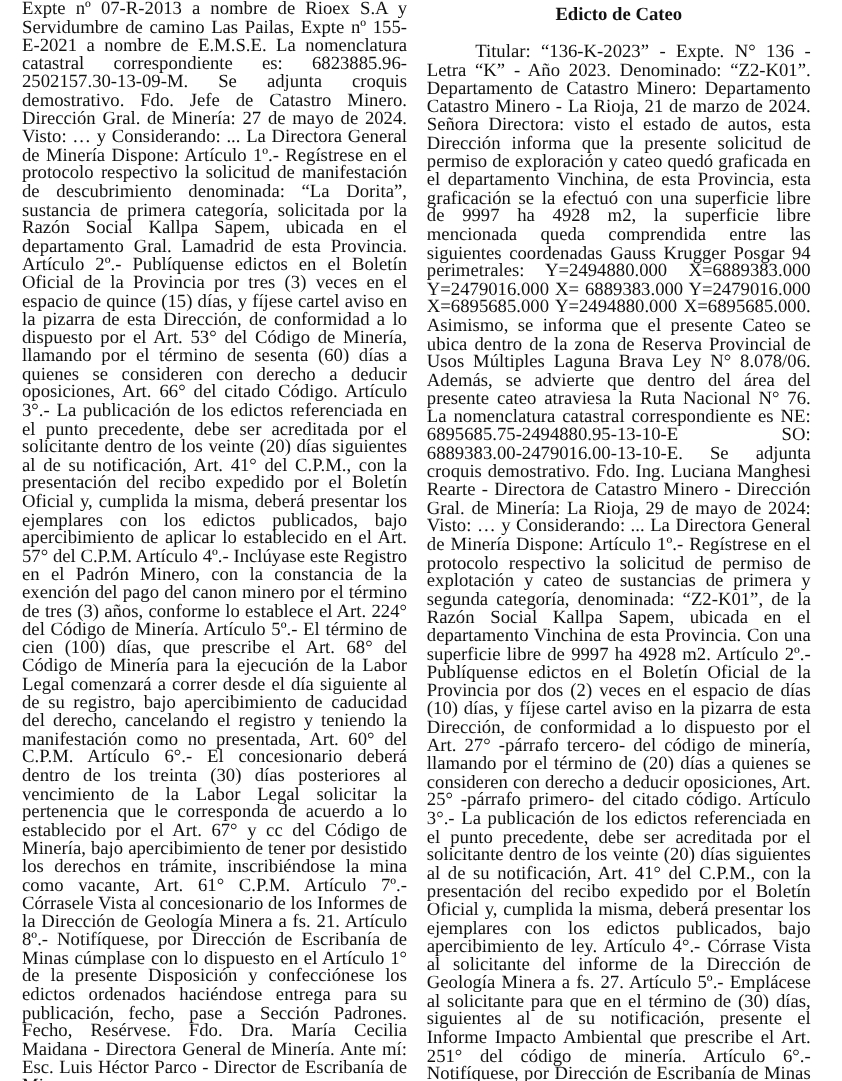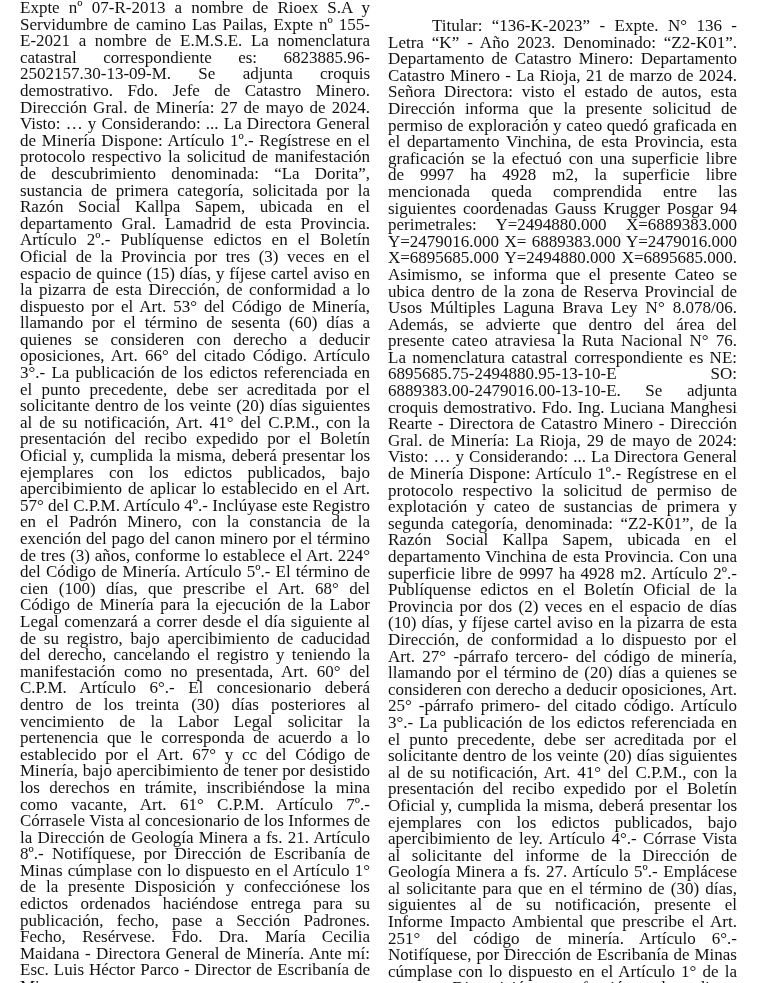--- a/index.html
+++ b/index.html
@@ -30,19 +30,20 @@
 <div class="col col-left">
   <p>Expte nº 07-R-2013 a nombre de Rioex S.A y Servidumbre de camino Las Pailas, Expte nº 155-E-2021 a nombre de E.M.S.E. La nomenclatura catastral correspondiente es: 6823885.96-2502157.30-13-09-M. Se adjunta croquis demostrativo. Fdo. Jefe de Catastro Minero. Dirección Gral. de Minería: 27 de mayo de 2024. Visto: … y Considerando: ... La Directora General de Minería Dispone: Artículo 1º.- Regístrese en el protocolo respectivo la solicitud de manifestación de descubrimiento denominada: “La Dorita”, sustancia de primera categoría, solicitada por la Razón Social Kallpa Sapem, ubicada en el departamento Gral. Lamadrid de esta Provincia. Artículo 2º.- Publíquense edictos en el Boletín Oficial de la Provincia por tres (3) veces en el espacio de quince (15) días, y fíjese cartel aviso en la pizarra de esta Dirección, de conformidad a lo dispuesto por el Art. 53° del Código de Minería, llamando por el término de sesenta (60) días a quienes se consideren con derecho a deducir oposiciones, Art. 66° del citado Código. Artículo 3°.- La publicación de los edictos referenciada en el punto precedente, debe ser acreditada por el solicitante dentro de los veinte (20) días siguientes al de su notificación, Art. 41° del C.P.M., con la presentación del recibo expedido por el Boletín Oficial y, cumplida la misma, deberá presentar los ejemplares con los edictos publicados, bajo apercibimiento de aplicar lo establecido en el Art. 57° del C.P.M. Artículo 4º.- Inclúyase este Registro en el Padrón Minero, con la constancia de la exención del pago del canon minero por el término de tres (3) años, conforme lo establece el Art. 224° del Código de Minería. Artículo 5º.- El término de cien (100) días, que prescribe el Art. 68° del Código de Minería para la ejecución de la Labor Legal comenzará a correr desde el día siguiente al de su registro, bajo apercibimiento de caducidad del derecho, cancelando el registro y teniendo la manifestación como no presentada, Art. 60° del C.P.M. Artículo 6°.- El concesionario deberá dentro de los treinta (30) días posteriores al vencimiento de la Labor Legal solicitar la pertenencia que le corresponda de acuerdo a lo establecido por el Art. 67° y cc del Código de Minería, bajo apercibimiento de tener por desistido los derechos en trámite, inscribiéndose la mina como vacante, Art. 61° C.P.M. Artículo 7º.- Córrasele Vista al concesionario de los Informes de la Dirección de Geología Minera a fs. 21. Artículo 8º.- Notifíquese, por Dirección de Escribanía de Minas cúmplase con lo dispuesto en el Artículo 1° de la presente Disposición y confecciónese los edictos ordenados haciéndose entrega para su publicación, fecho, pase a Sección Padrones. Fecho, Resérvese. Fdo. Dra. María Cecilia Maidana - Directora General de Minería. Ante mí: Esc. Luis Héctor Parco - Director de Escribanía de Minas.</p>
   <div class="sig">
     <div class="name">Esc. Luis Héctor Parco</div>
     <div>Director de Escribanía de Minas</div>
     <div>Dirección Gral. de Minería</div>
   </div>
 </div>
 
 <div class="col col-right">
+  <p class="title">Edicto de Cateo</p>
   <p class="indent">Titular: “136-K-2023” - Expte. N° 136 - Letra “K” - Año 2023. Denominado: “Z2-K01”. Departamento de Catastro Minero: Departamento Catastro Minero - La Rioja, 21 de marzo de 2024. Señora Directora: visto el estado de autos, esta Dirección informa que la presente solicitud de permiso de exploración y cateo quedó graficada en el departamento Vinchina, de esta Provincia, esta graficación se la efectuó con una superficie libre de 9997 ha 4928 m2, la superficie libre mencionada queda comprendida entre las siguientes coordenadas Gauss Krugger Posgar 94 perimetrales: Y=2494880.000 X=6889383.000 Y=2479016.000 X= 6889383.000 Y=2479016.000 X=6895685.000 Y=2494880.000 X=6895685.000. Asimismo, se informa que el presente Cateo se ubica dentro de la zona de Reserva Provincial de Usos Múltiples Laguna Brava Ley N° 8.078/06. Además, se advierte que dentro del área del presente cateo atraviesa la Ruta Nacional N° 76. La nomenclatura catastral correspondiente es NE: 6895685.75-2494880.95-13-10-E SO: 6889383.00-2479016.00-13-10-E. Se adjunta croquis demostrativo. Fdo. Ing. Luciana Manghesi Rearte - Directora de Catastro Minero - Dirección Gral. de Minería: La Rioja, 29 de mayo de 2024: Visto: … y Considerando: ... La Directora General de Minería Dispone: Artículo 1º.- Regístrese en el protocolo respectivo la solicitud de permiso de explotación y cateo de sustancias de primera y segunda categoría, denominada: “Z2-K01”, de la Razón Social Kallpa Sapem, ubicada en el departamento Vinchina de esta Provincia. Con una superficie libre de 9997 ha 4928 m2. Artículo 2º.- Publíquense edictos en el Boletín Oficial de la Provincia por dos (2) veces en el espacio de días (10) días, y fíjese cartel aviso en la pizarra de esta Dirección, de conformidad a lo dispuesto por el Art. 27° -párrafo tercero- del código de minería, llamando por el término de (20) días a quienes se consideren con derecho a deducir oposiciones, Art. 25° -párrafo primero- del citado código. Artículo 3°.- La publicación de los edictos referenciada en el punto precedente, debe ser acreditada por el solicitante dentro de los veinte (20) días siguientes al de su notificación, Art. 41° del C.P.M., con la presentación del recibo expedido por el Boletín Oficial y, cumplida la misma, deberá presentar los ejemplares con los edictos publicados, bajo apercibimiento de ley. Artículo 4°.- Córrase Vista al solicitante del informe de la Dirección de Geología Minera a fs. 27. Artículo 5º.- Emplácese al solicitante para que en el término de (30) días, siguientes al de su notificación, presente el Informe Impacto Ambiental que prescribe el Art. 251° del código de minería. Artículo 6°.- Notifíquese, por Dirección de Escribanía de Minas cúmplase con lo dispuesto en el Artículo 1° de la presente Disposición y confecciónese los edictos ordenados haciéndose entrega para su publicación, Fecho. Resérvese. Fdo. Dra. María Cecilia Maidana - Directora General de Minería. Ante mí: Esc. Luis Héctor Parco - Director de Escribanía de Minas.</p>
   <div class="sig">
     <div class="name">Esc. Luis Héctor Parco</div>
     <div>Director de Escribanía de Minas</div>
     <div>Dirección Gral. de Minería</div>
   </div>
 </div>
 
 </body></html>

